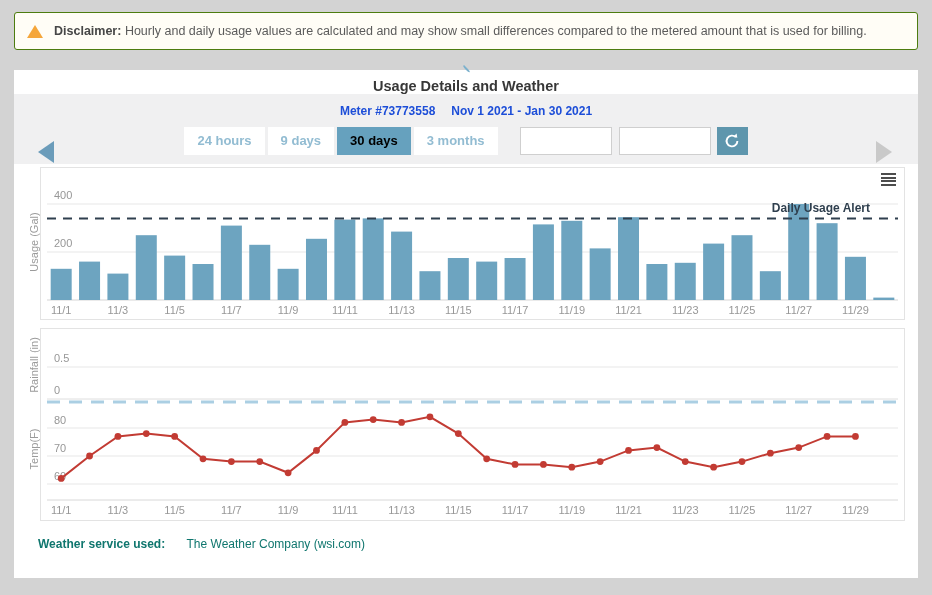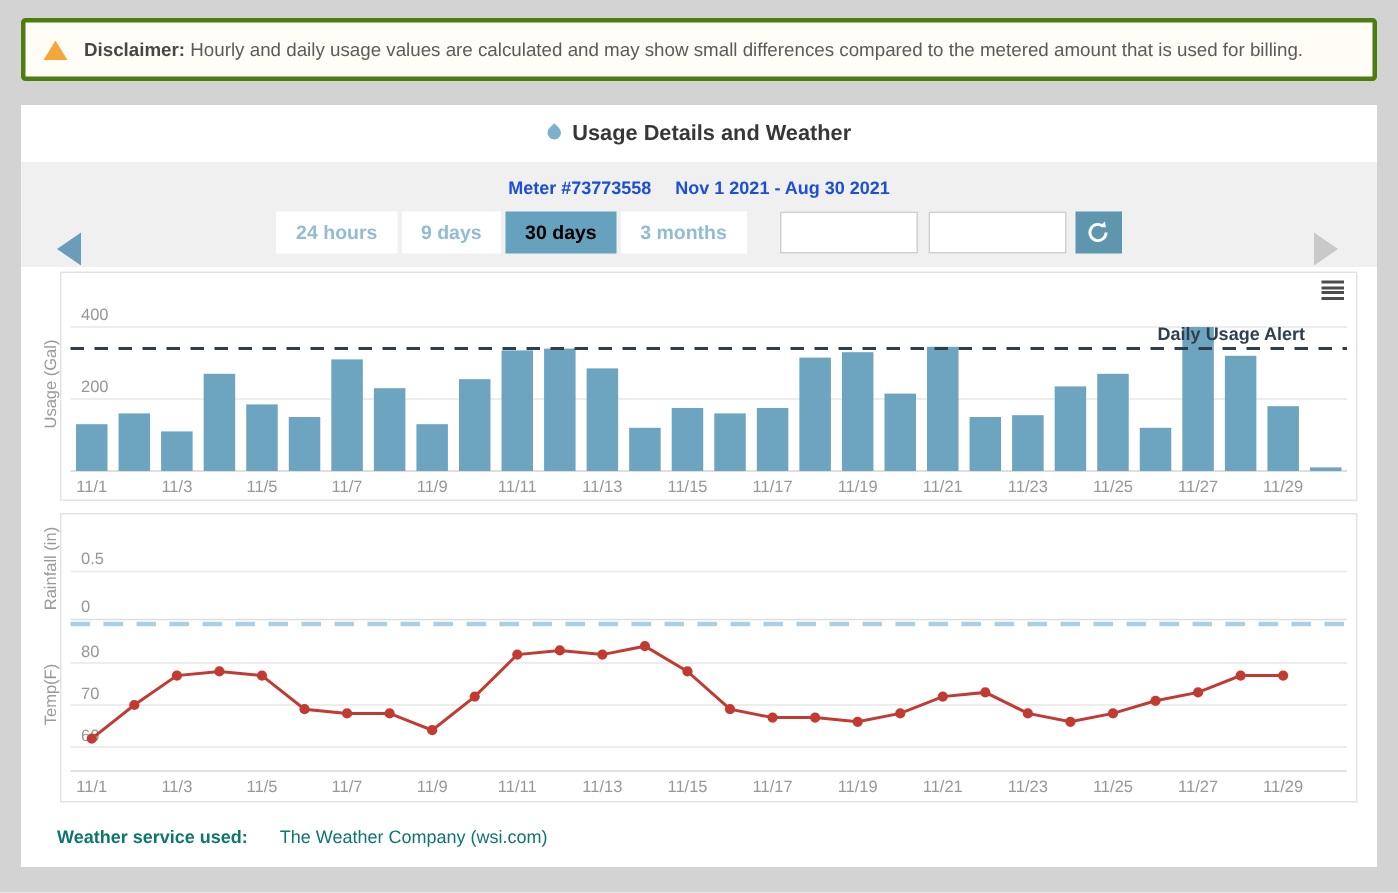--- a/index.html
+++ b/index.html
@@ -4,36 +4,36 @@
 <style>
   html,body{margin:0;padding:0;}
   body{
     width:932px;height:595px;position:relative;overflow:hidden;
     background:#d3d3d3;
     font-family:"Liberation Sans", sans-serif;
   }
   
   .disclaimer{
     position:absolute;left:14px;top:12px;width:904px;box-sizing:border-box;
-    background:#fffdf6;border:3px solid #4d7c0f;border-radius:3px;
+    background:#fffdf6;border:1px solid #4d7c0f;border-radius:3px;
     padding:8px 16px 8px 12px;display:flex;gap:11px;align-items:flex-start;
   }
   .warn-triangle{
     width:0;height:0;margin-top:4px;flex:0 0 auto;
     border-left:8px solid transparent;border-right:8px solid transparent;
     border-bottom:13px solid #f5a63a;
   }
   .disclaimer-text{font-size:12.5px;color:#5b5b5b;line-height:1.6;}
   .disclaimer-text b{color:#474747;}
   
   .panel{
     position:absolute;left:14px;top:70px;width:904px;height:508px;
     background:#ffffff;box-sizing:border-box;
   }
-  .title-row{height:38px;display:flex;align-items:center;justify-content:center;gap:8px;}
+  .title-row{height:24px;display:flex;align-items:center;justify-content:center;gap:8px;flex-direction:column;}
   .title{font-weight:bold;font-size:14.5px;color:#373737;}
   .drop-icon{
     width:9px;height:9px;background:#7cb1cd;
     border-radius:0 50% 50% 50%;transform:rotate(45deg);margin-top:-2px;
   }
   .subheader{height:70px;background:#f0f0f1;position:relative;}
   .meter-row{display:flex;justify-content:center;gap:16px;padding-top:10px;
     font-size:12px;font-weight:bold;color:#1d4ed8;}
   .controls-row{display:flex;justify-content:center;align-items:center;margin-top:9px;}
   .tabs{display:flex;gap:3px;}
@@ -88,21 +88,21 @@
 <div class="panel">
 
   <div class="title-row">
     <span class="drop-icon"></span>
     <span class="title">Usage Details and Weather</span>
   </div>
 
   <div class="subheader">
     <div class="meter-row">
       <span>Meter #73773558</span>
-      <span>Nov 1 2021 - Aug 30 2021</span>
+      <span>Nov 1 2021 - Jan 30 2021</span>
     </div>
     <div class="controls-row">
       <div class="tabs">
         <button class="tab">24 hours</button>
         <button class="tab">9 days</button>
         <button class="tab selected">30 days</button>
         <button class="tab">3 months</button>
       </div>
       <input class="date-input first" value="" style="">
       <input class="date-input" value="" style="">

